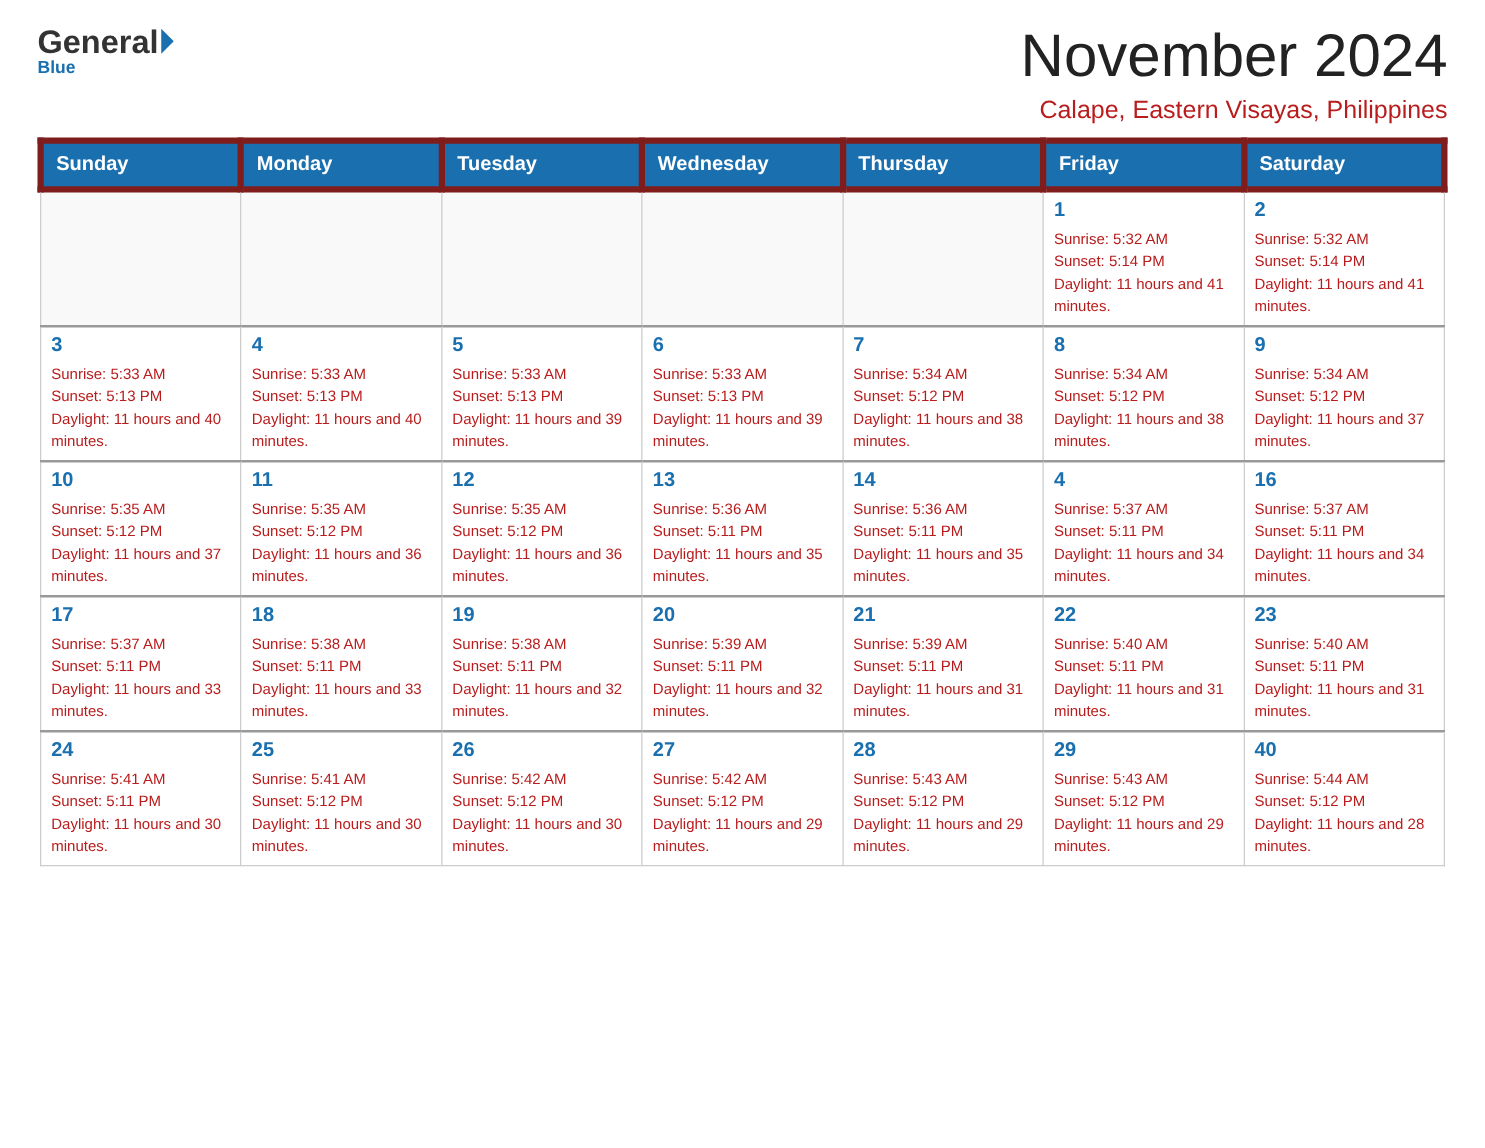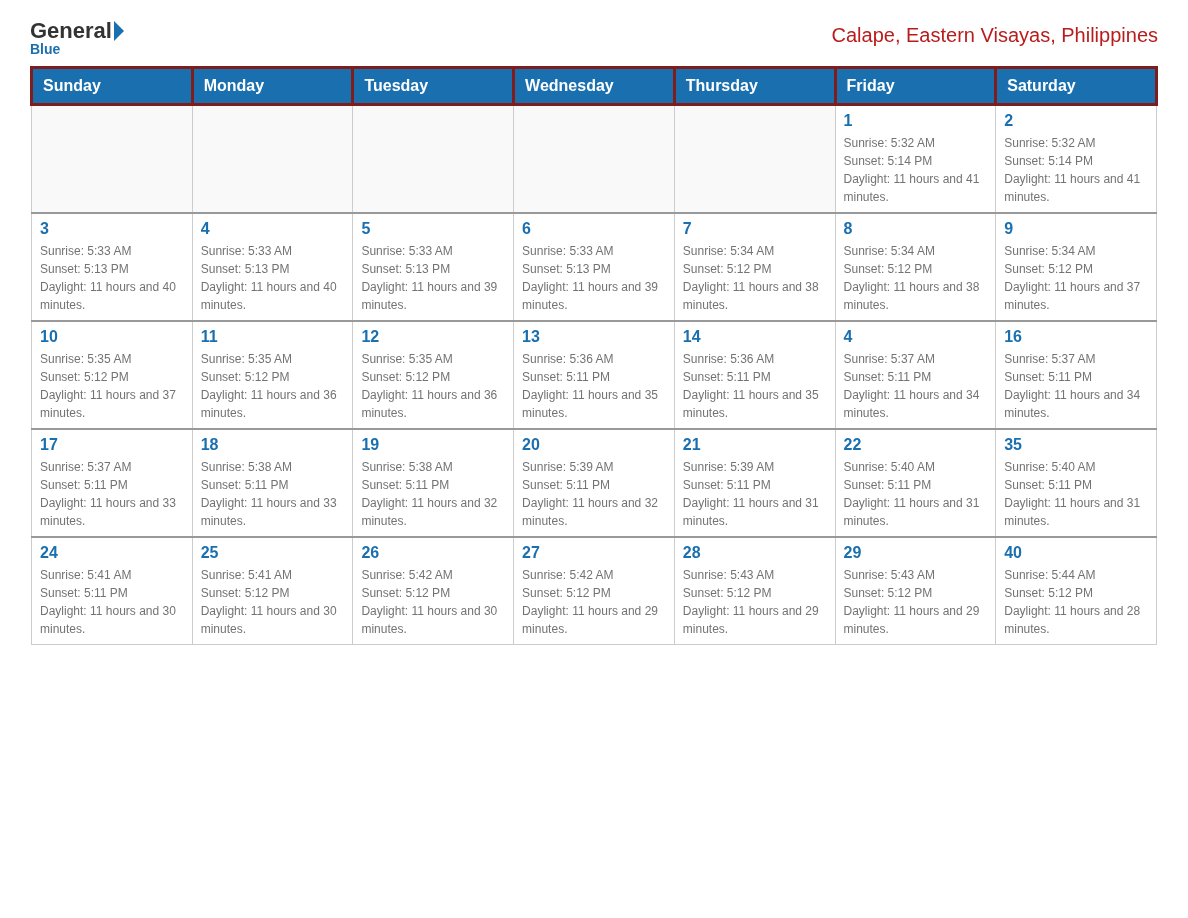--- a/index.html
+++ b/index.html
@@ -15,21 +15,21 @@
       justify-content: space-between;
       align-items: flex-start;
       margin-bottom: 10px;
     }
     .logo {
       display: flex;
       flex-direction: column;
       align-items: flex-start;
     }
     .logo-general {
-      font-size: 22px;
+      font-size: 26px;
       font-weight: bold;
       color: #333;
       line-height: 1;
     }
     .logo-blue {
       font-size: 14px;
       font-weight: bold;
       color: #1a6faf;
       line-height: 1;
       text-align: center;
@@ -85,45 +85,46 @@
     }
     .day-number {
       font-size: 16px;
       font-weight: bold;
       color: #1a6faf;
       display: block;
       margin-bottom: 4px;
     }
     .day-info {
       font-size: 12px;
-      color: #737373;
+      color: #b91c1c;
       line-height: 1.5;
     }
     .empty-cell {
       background: #f9f9f9;
     }
     tr:not(:first-child) td {
       border-top: 2px solid #999;
     }
     .calendar-table thead tr th {
-      border: 3px solid #7f1d1d;
+      border: 5px solid #7f1d1d;
     }
   </style>
 </head>
 <body>
 
 <div class="header">
   <div class="logo">
     <div class="logo-top-line">
       <span class="logo-general">General</span>
       <span class="logo-arrow"></span>
     </div>
     <span class="logo-blue">Blue</span>
   </div>
   <div class="title-section">
+    <div class="month-title">November 2024</div>
     <div class="location">Calape, Eastern Visayas, Philippines</div>
   </div>
 </div>
 
 <table class="calendar-table">
   <thead>
     <tr>
     <th>Sunday</th>
         <th>Monday</th>
         <th>Tuesday</th>
@@ -272,21 +273,21 @@
 Sunset: 5:11 PM
 Daylight: 11 hours and 31 minutes.</div>
         </td>
         <td>
           <span class="day-number">22</span>
           <div class="day-info" style="white-space: pre-line;">Sunrise: 5:40 AM
 Sunset: 5:11 PM
 Daylight: 11 hours and 31 minutes.</div>
         </td>
         <td>
-          <span class="day-number">35</span>
+          <span class="day-number">23</span>
           <div class="day-info" style="white-space: pre-line;">Sunrise: 5:40 AM
 Sunset: 5:11 PM
 Daylight: 11 hours and 31 minutes.</div>
         </td>
       </tr>
       <tr>
         <td>
           <span class="day-number">24</span>
           <div class="day-info" style="white-space: pre-line;">Sunrise: 5:41 AM
 Sunset: 5:11 PM

